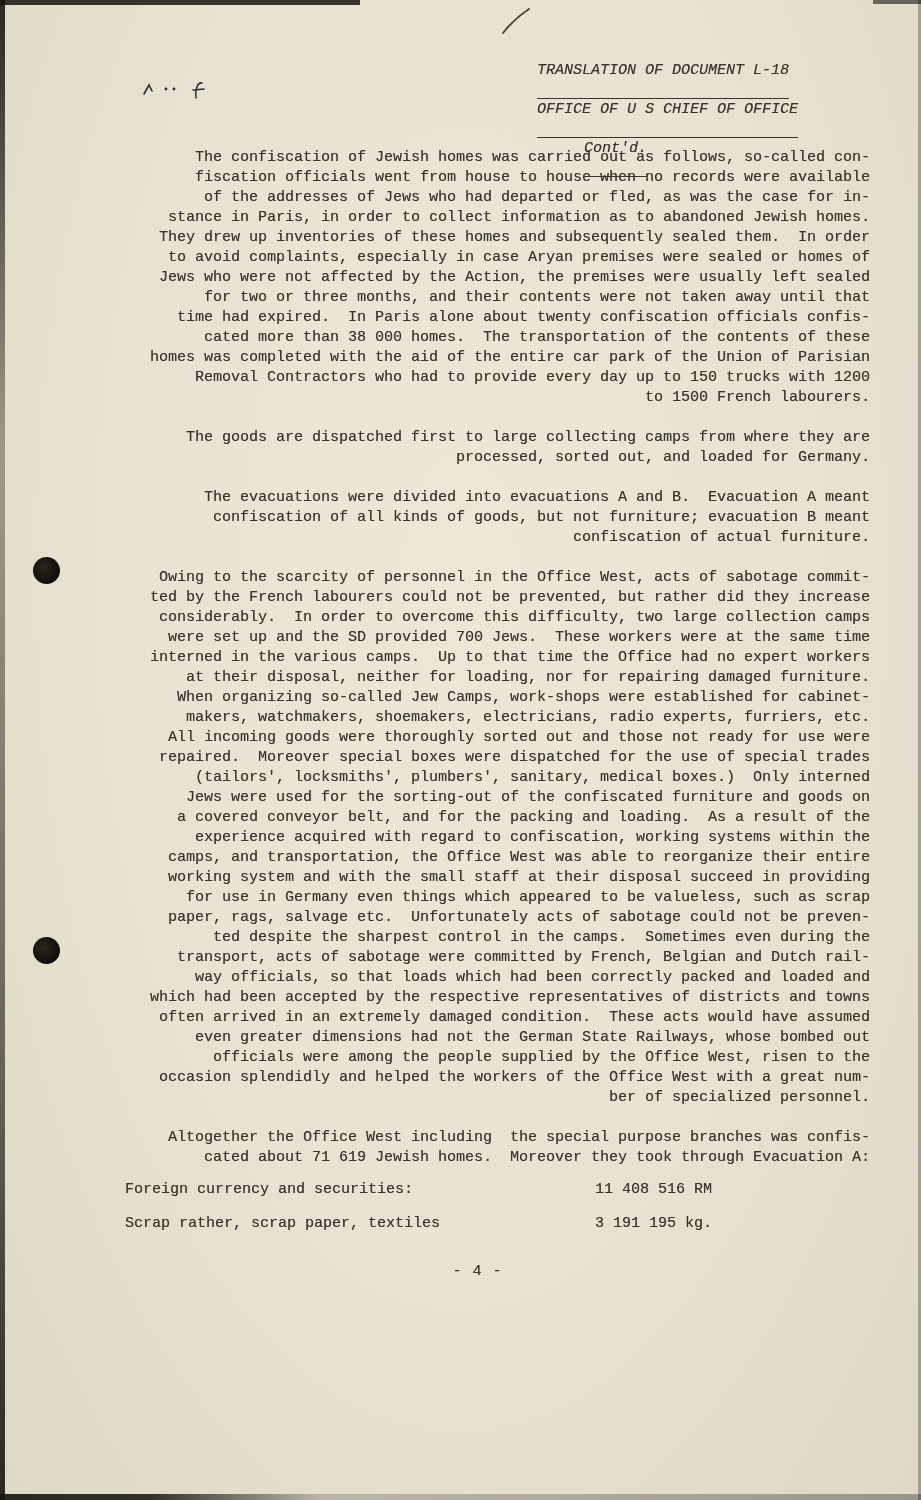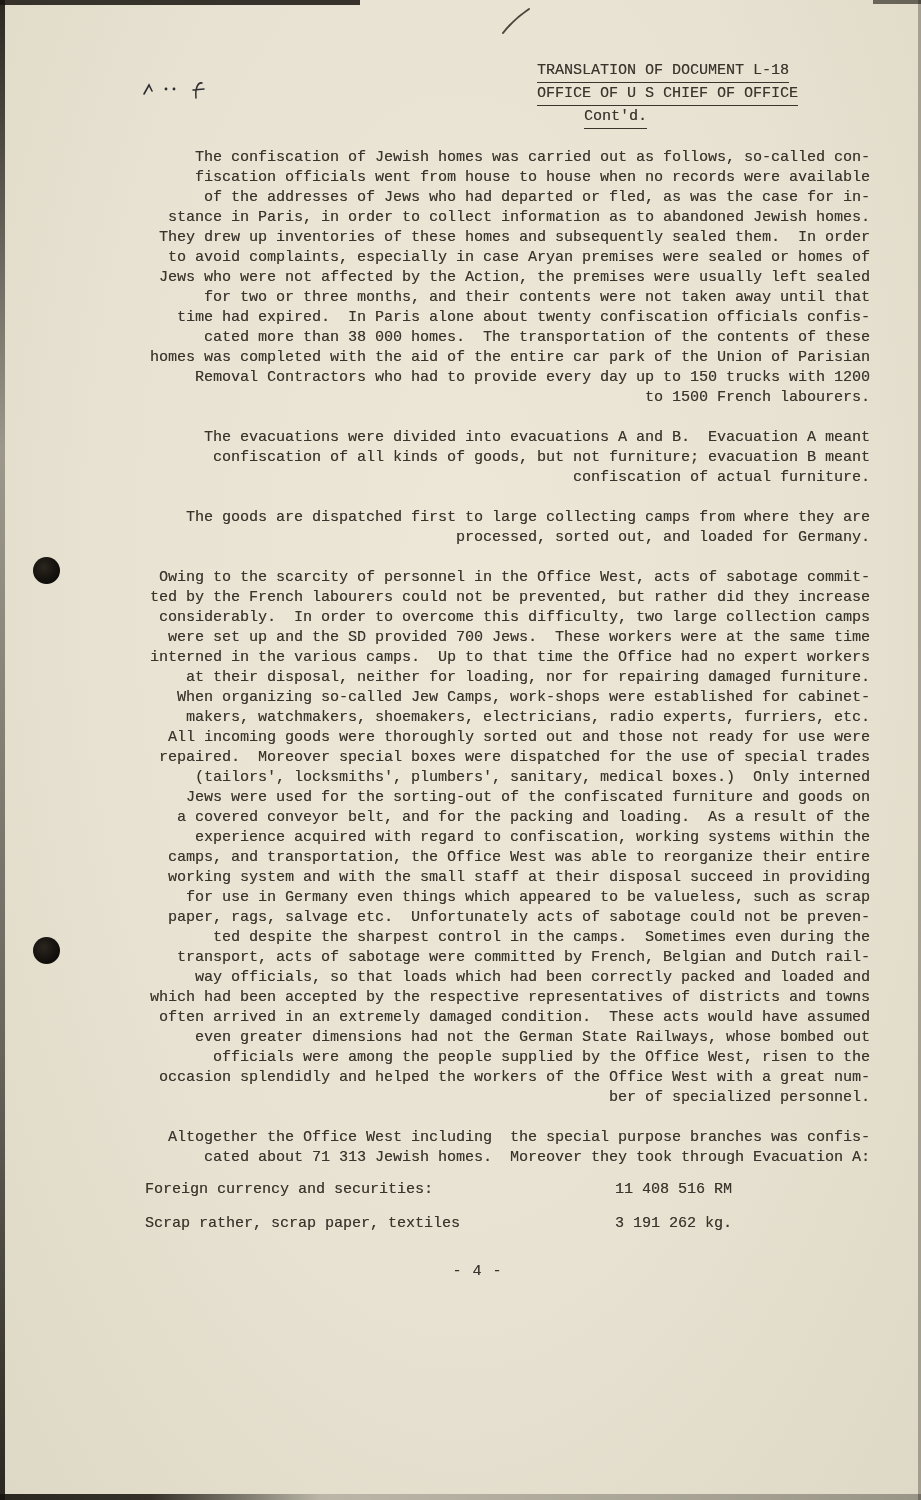--- a/index.html
+++ b/index.html
@@ -29,29 +29,29 @@
   
   .hole { position:absolute; left:33px; width:27px; height:27px; border-radius:50%;
           background:radial-gradient(circle at 40% 38%, #2a261f 0%, #0e0c09 72%); }
   .hole-1 { top: 557px; }
   .hole-2 { top: 937px; }
   
   .pen-marks-topleft { position:absolute; left:140px; top:78px; }
   .pen-stroke-top    { position:absolute; left:500px; top:6px; }
   
   .doc-header { position:absolute; top:60px; left:537px; font-size:15px; line-height:22px; }
-  .header-line { width:-moz-fit-content; width:fit-content; border-bottom:1.4px solid #3a352c; padding-bottom:0px; white-space:nowrap; }
+  .header-line { width:-moz-fit-content; width:fit-content; border-bottom:1.4px solid #3a352c; padding-bottom:16px; white-space:nowrap;font-style:italic; }
   .header-contd { margin-left:47px; }
   
   .doc-body { position:absolute; top:148px; left:85px; width:785px; }
   .doc-body p { margin:0 0 20px 0; white-space:pre-wrap;text-align:right; }
   .doc-body p.tight { margin-bottom:12px; }
   .figures { margin:0 0 16px 0; }
   .figure-row { display:flex; margin-bottom:14px; }
-  .figure-label { margin-left:60px; width:470px; }
+  .figure-label { margin-left:40px; width:470px; }
   .figure-value { }
   .page-number { text-align:center; margin-top:28px; letter-spacing:1px; }
 </style>
 </head>
 <body>
 
 <div class="page typewriter">
 
   <div class="edge-top"></div>
   <div class="edge-top-right"></div>
@@ -90,25 +90,25 @@
 stance in Paris, in order to collect information as to abandoned Jewish homes.
 They drew up inventories of these homes and subsequently sealed them.  In order
 to avoid complaints, especially in case Aryan premises were sealed or homes of
 Jews who were not affected by the Action, the premises were usually left sealed
 for two or three months, and their contents were not taken away until that
 time had expired.  In Paris alone about twenty confiscation officials confis-
 cated more than 38 000 homes.  The transportation of the contents of these
 homes was completed with the aid of the entire car park of the Union of Parisian
 Removal Contractors who had to provide every day up to 150 trucks with 1200
 to 1500 French labourers.</p>
+    <p>The goods are dispatched first to large collecting camps from where they are
+processed, sorted out, and loaded for Germany.</p>
     <p>The evacuations were divided into evacuations A and B.  Evacuation A meant
 confiscation of all kinds of goods, but not furniture; evacuation B meant
 confiscation of actual furniture.</p>
-    <p>The goods are dispatched first to large collecting camps from where they are
-processed, sorted out, and loaded for Germany.</p>
     <p>Owing to the scarcity of personnel in the Office West, acts of sabotage commit-
 ted by the French labourers could not be prevented, but rather did they increase
 considerably.  In order to overcome this difficulty, two large collection camps
 were set up and the SD provided 700 Jews.  These workers were at the same time
 interned in the various camps.  Up to that time the Office had no expert workers
 at their disposal, neither for loading, nor for repairing damaged furniture.
 When organizing so-called Jew Camps, work-shops were established for cabinet-
 makers, watchmakers, shoemakers, electricians, radio experts, furriers, etc.
 All incoming goods were thoroughly sorted out and those not ready for use were
 repaired.  Moreover special boxes were dispatched for the use of special trades
@@ -123,30 +123,30 @@
 ted despite the sharpest control in the camps.  Sometimes even during the
 transport, acts of sabotage were committed by French, Belgian and Dutch rail-
 way officials, so that loads which had been correctly packed and loaded and
 which had been accepted by the respective representatives of districts and towns
 often arrived in an extremely damaged condition.  These acts would have assumed
 even greater dimensions had not the German State Railways, whose bombed out
 officials were among the people supplied by the Office West, risen to the
 occasion splendidly and helped the workers of the Office West with a great num-
 ber of specialized personnel.</p>
     <p class="tight">Altogether the Office West including  the special purpose branches was confis-
-cated about 71 313 Jewish homes.  Moreover they took through Evacuation A:</p>
+cated about 71 619 Jewish homes.  Moreover they took through Evacuation A:</p>
 
     <div class="figures">
       <div class="figure-row">
         <span class="figure-label">Foreign currency and securities:</span>
         <span class="figure-value">11 408 516 RM</span>
       </div>
       <div class="figure-row">
         <span class="figure-label">Scrap rather, scrap paper, textiles</span>
-        <span class="figure-value">3 191 262 kg.</span>
+        <span class="figure-value">3 191 195 kg.</span>
       </div>
     </div>
 
 
     <div class="page-number">- 4 -</div>
   </main>
 
 </div>
 
 </body></html>

